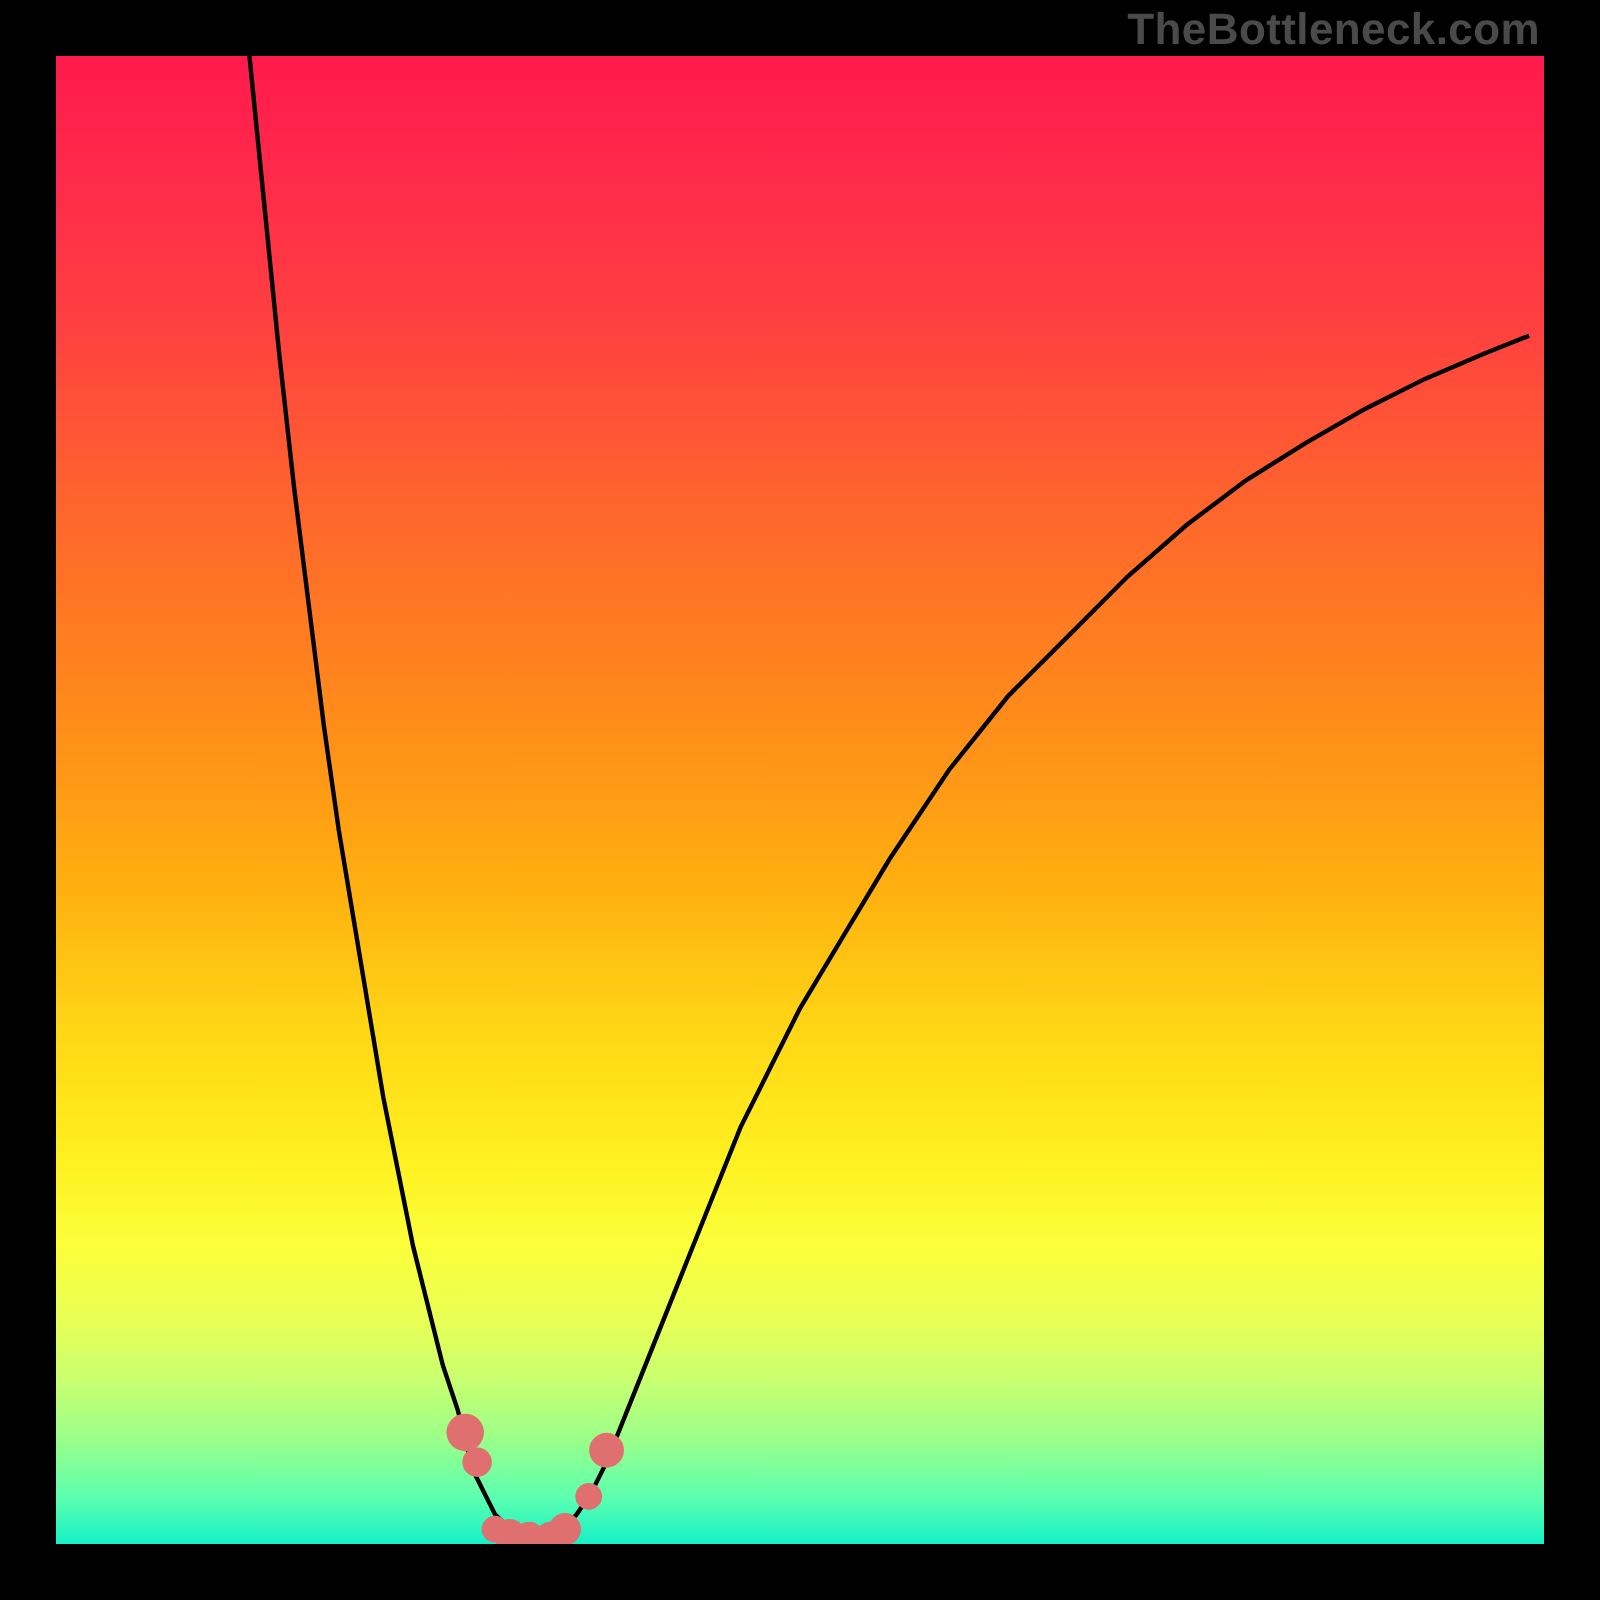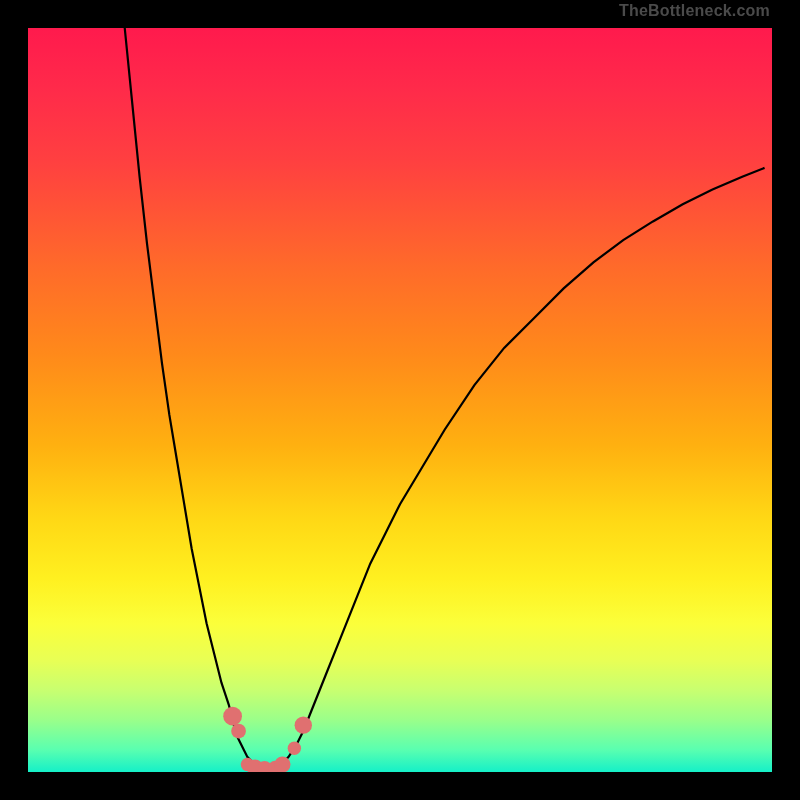--- a/index.html
+++ b/index.html
@@ -45,21 +45,21 @@
       #9aff8a 93%,
       #5affb0 97%,
       #15f0c8 100%
     );
   }
   .watermark {
     position: absolute;
     top: 2px;
     right: 30px;
     color: #4a4a4a;
-    font-size: 16px;
+    font-size: 22px;
     font-weight: 600;
     letter-spacing: 0.2px;
     user-select: none;
   }
   svg.curves {
     position: absolute;
     top: 0; left: 0;
     width: 744px;
     height: 744px;
     overflow: visible;

